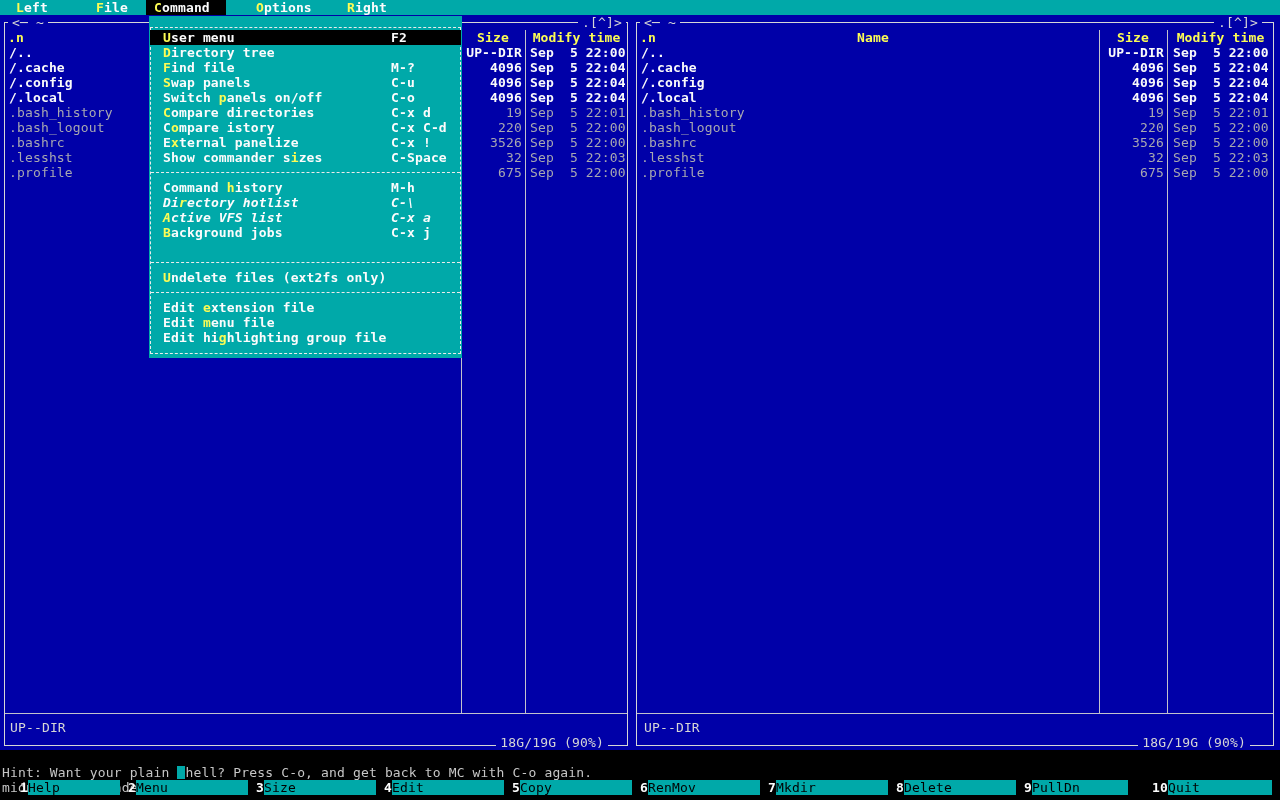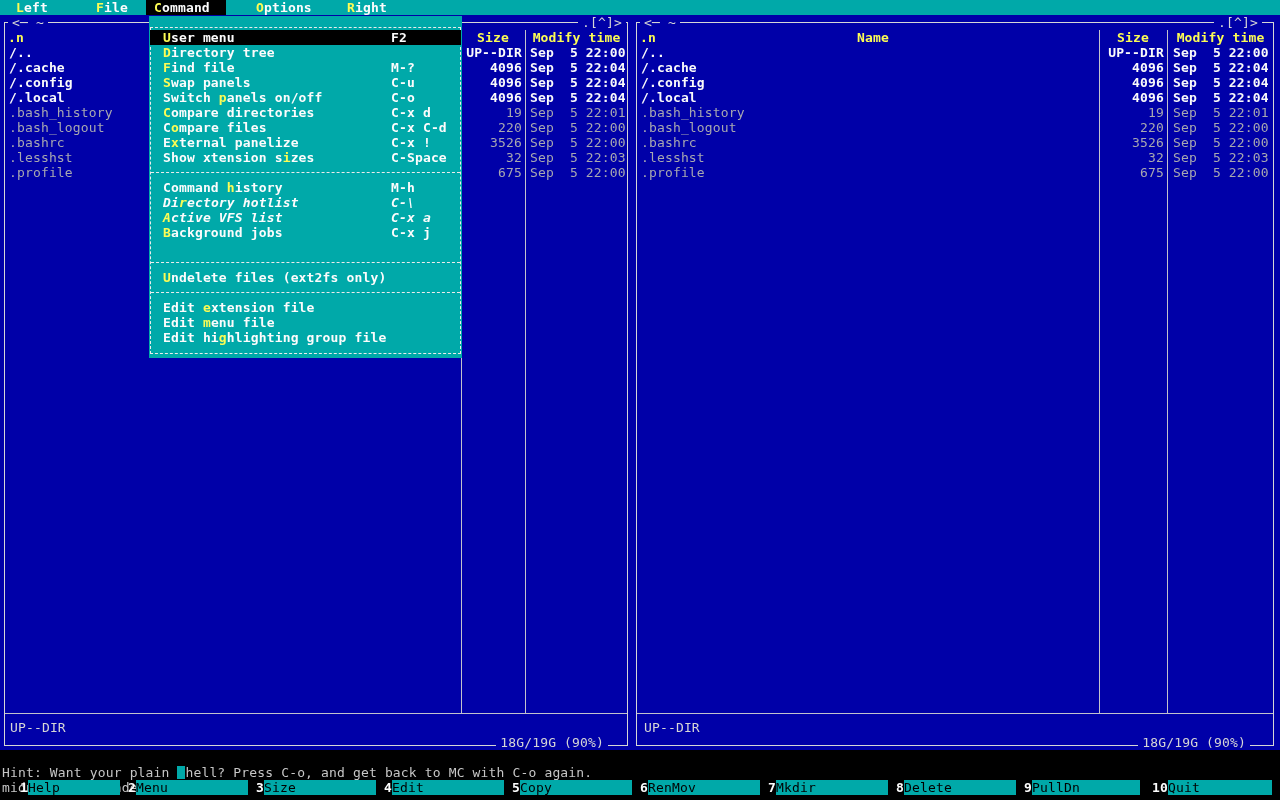--- a/index.html
+++ b/index.html
@@ -168,23 +168,23 @@
     </div>
 
   <div id="cmdmenu" class="abs">
     <div class="mborder"></div>
   <div class="mitem sel" style="top: 14px;"><span class="lbl"><span></span><span class="yel">U</span><span>ser menu</span></span><span class="sc">F2</span></div>
       <div class="mitem" style="top: 29px;"><span class="lbl"><span></span><span class="yel">D</span><span>irectory tree</span></span></div>
       <div class="mitem" style="top: 44px;"><span class="lbl"><span></span><span class="yel">F</span><span>ind file</span></span><span class="sc">M-?</span></div>
       <div class="mitem" style="top: 59px;"><span class="lbl"><span></span><span class="yel">S</span><span>wap panels</span></span><span class="sc">C-u</span></div>
       <div class="mitem" style="top: 74px;"><span class="lbl"><span>Switch </span><span class="yel">p</span><span>anels on/off</span></span><span class="sc">C-o</span></div>
       <div class="mitem" style="top: 89px;"><span class="lbl"><span></span><span class="yel">C</span><span>ompare directories</span></span><span class="sc">C-x d</span></div>
-      <div class="mitem" style="top: 104px;"><span class="lbl"><span>C</span><span class="yel">o</span><span>mpare files</span></span><span class="sc">C-x C-d</span></div>
+      <div class="mitem" style="top: 104px;"><span class="lbl"><span>C</span><span class="yel">o</span><span>mpare istory</span></span><span class="sc">C-x C-d</span></div>
       <div class="mitem" style="top: 119px;"><span class="lbl"><span>E</span><span class="yel">x</span><span>ternal panelize</span></span><span class="sc">C-x !</span></div>
-      <div class="mitem" style="top: 134px;"><span class="lbl"><span>Show xtension s</span><span class="yel">i</span><span>zes</span></span><span class="sc">C-Space</span></div>
+      <div class="mitem" style="top: 134px;"><span class="lbl"><span>Show commander s</span><span class="yel">i</span><span>zes</span></span><span class="sc">C-Space</span></div>
       <div class="msep" style="top: 156px;"></div>
       <div class="mitem" style="top: 164px;"><span class="lbl"><span>Command </span><span class="yel">h</span><span>istory</span></span><span class="sc">M-h</span></div>
       <div class="mitem" style="top: 179px; font-style: italic;"><span class="lbl"><span>Di</span><span class="yel">r</span><span>ectory hotlist</span></span><span class="sc">C-\</span></div>
       <div class="mitem" style="top: 194px; font-style: italic;"><span class="lbl"><span></span><span class="yel">A</span><span>ctive VFS list</span></span><span class="sc">C-x a</span></div>
       <div class="mitem" style="top: 209px;"><span class="lbl"><span></span><span class="yel">B</span><span>ackground jobs</span></span><span class="sc">C-x j</span></div>
       <div class="msep" style="top: 246px;"></div>
       <div class="mitem" style="top: 254px;"><span class="lbl"><span></span><span class="yel">U</span><span>ndelete files (ext2fs only)</span></span></div>
       <div class="msep" style="top: 276px;"></div>
       <div class="mitem" style="top: 284px;"><span class="lbl"><span>Edit </span><span class="yel">e</span><span>xtension file</span></span></div>
       <div class="mitem" style="top: 299px;"><span class="lbl"><span>Edit </span><span class="yel">m</span><span>enu file</span></span></div>
@@ -219,17 +219,17 @@
       <div class="abs fk-lbl" style="left: 392px; width: 112px;">Edit</div>
       <div class="abs fk-num" style="left: 512px; width: 8px;">5</div>
       <div class="abs fk-lbl" style="left: 520px; width: 112px;">Copy</div>
       <div class="abs fk-num" style="left: 640px; width: 8px;">6</div>
       <div class="abs fk-lbl" style="left: 648px; width: 112px;">RenMov</div>
       <div class="abs fk-num" style="left: 768px; width: 8px;">7</div>
       <div class="abs fk-lbl" style="left: 776px; width: 112px;">Mkdir</div>
       <div class="abs fk-num" style="left: 896px; width: 8px;">8</div>
       <div class="abs fk-lbl" style="left: 904px; width: 112px;">Delete</div>
       <div class="abs fk-num" style="left: 1024px; width: 8px;">9</div>
-      <div class="abs fk-lbl" style="left: 1032px; width: 108px;">PullDn</div>
+      <div class="abs fk-lbl" style="left: 1032px; width: 96px;">PullDn</div>
       <div class="abs fk-num" style="left: 1152px; width: 16px;">10</div>
       <div class="abs fk-lbl" style="left: 1168px; width: 104px;">Quit</div>
     </div>
 </div>
 
 </body></html>

